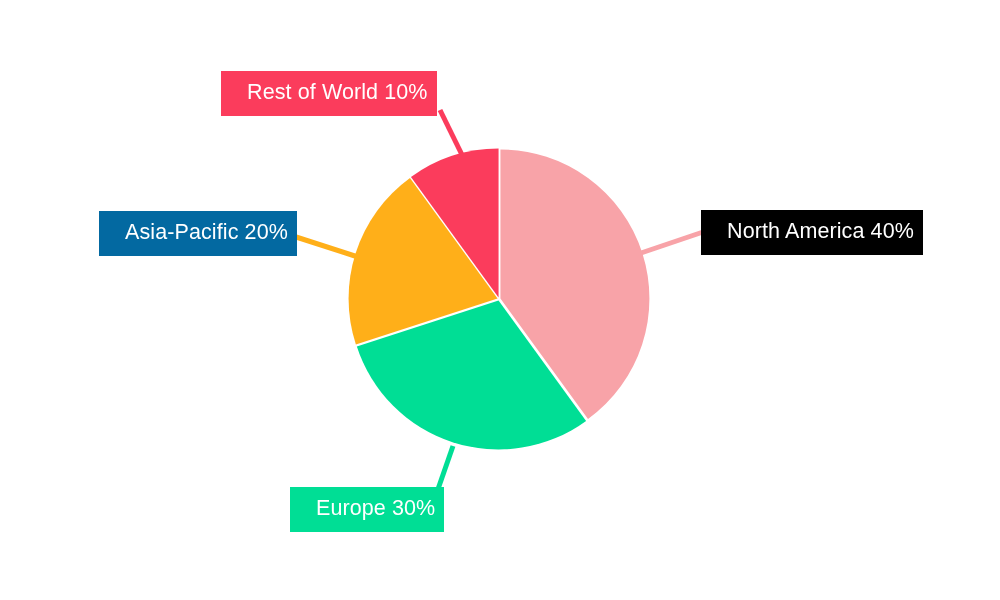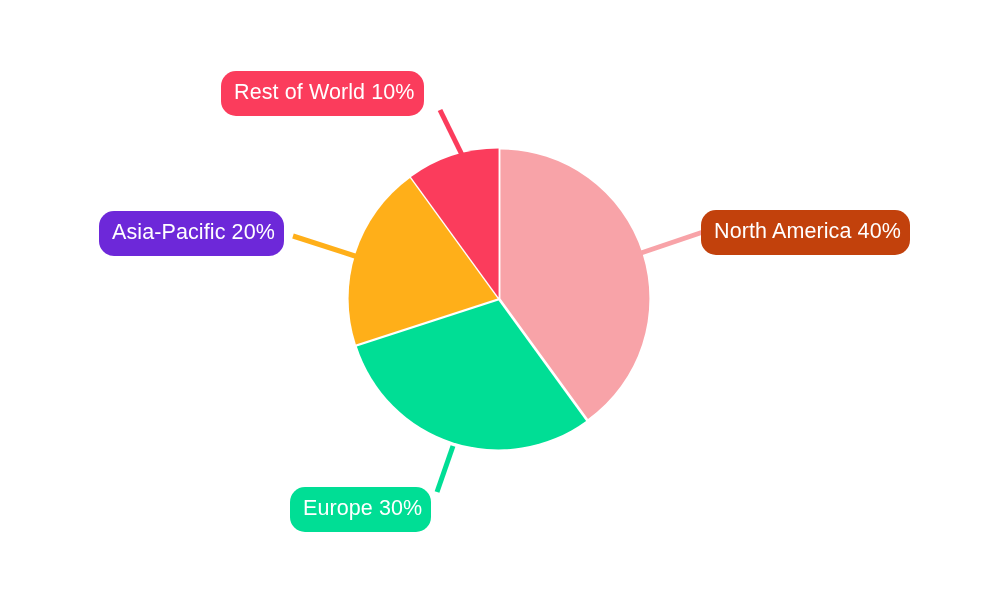--- a/index.html
+++ b/index.html
@@ -27,24 +27,23 @@
     height: 600px;
     display: block;
   }
   .slice-label {
     position: absolute;
     color: #ffffff;
     font-family: "Liberation Sans", sans-serif;
     font-size: 21.5px;
     line-height: 1;
     white-space: nowrap;
-    padding: 11px 9px 12px 13px;
+    padding: 11px 9px 12px 26px;
     box-sizing: border-box;
     letter-spacing: 0.1px;
-    border-radius: 15px;
   }
   #label-north-america {
     left: 701px;
     top: 210px;
   }
   #label-europe {
     left: 290px;
     top: 487px;
   }
   #label-asia-pacific {
@@ -75,29 +74,29 @@
       <path fill="#f8a3a8" d="M 500.43 298.54 L 500.43 149.54 A 149 149 0 0 1 588.01 419.08 Z"></path>
 
       <path fill="#00de95" d="M 498.54 300.43 L 586.12 420.97 A 149 149 0 0 1 356.83 346.47 Z"></path>
 
       <path fill="#ffaf19" d="M 497.57 298.54 L 355.87 344.58 A 149 149 0 0 1 409.99 177.99 Z"></path>
 
       <path fill="#fb3c5c" d="M 498.54 297.57 L 410.96 177.03 A 149 149 0 0 1 498.54 148.57 Z"></path>
     </g>
   </svg>
 
-  <div class="slice-label" id="label-north-america" style="background:#c2410c;">
+  <div class="slice-label" id="label-north-america" style="background:#000000;">
     <span>North America 40%</span>
   </div>
 
   <div class="slice-label" id="label-europe" style="background:#00de95;text-align:right;">
     <span>Europe 30%</span>
   </div>
 
-  <div class="slice-label" id="label-asia-pacific" style="background:#6d28d9;text-align:center;">
+  <div class="slice-label" id="label-asia-pacific" style="background:#0369a1;text-align:center;">
     <span>Asia-Pacific 20%</span>
   </div>
 
   <div class="slice-label" id="label-rest-of-world" style="background:#fb3c5c;">
     <span>Rest of World 10%</span>
   </div>
 
 </div>
 
 </body></html>

